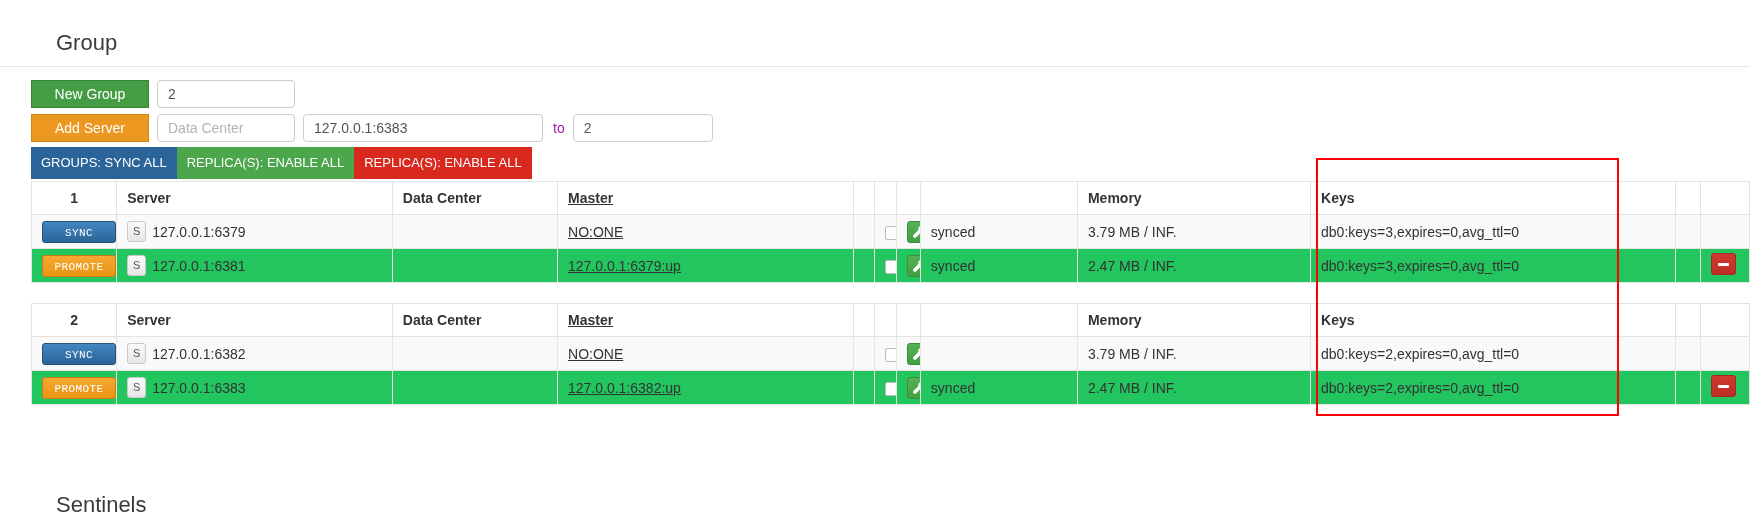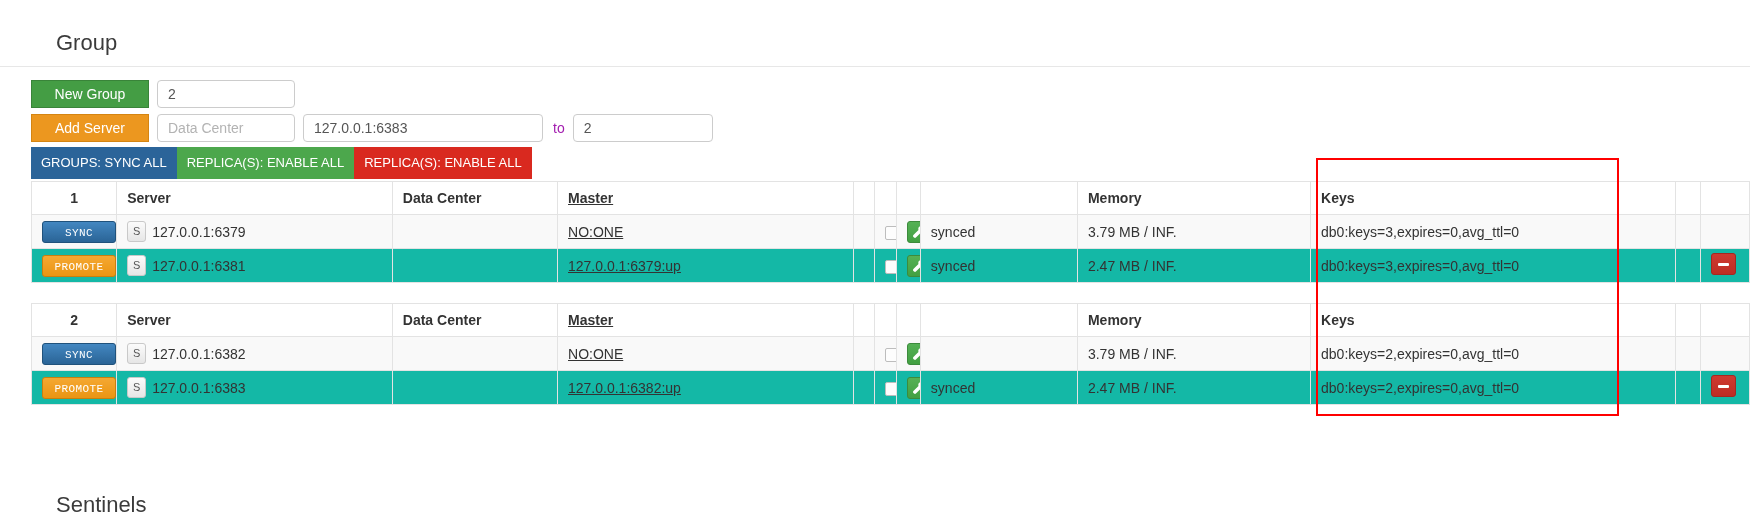--- a/index.html
+++ b/index.html
@@ -139,21 +139,21 @@
   .srv-table thead th {
     font-weight: bold;
     background: #ffffff;
     height: 33px;
   }
   .srv-table thead th.groupnum {
     text-align: center;
     font-weight: bold;
   }
   .srv-table tbody tr.odd td { background: #f9f9f9; }
-  .srv-table tbody tr.even td { background: #14b8a6; }
+  .srv-table tbody tr.even td { background: #22c55e; }
 
   
   .c-action  { width: 84px;  padding: 0 4px; }
   .c-server  { width: 272px; }
   .c-dc      { width: 163px; }
   .c-master  { width: 292px; text-decoration: underline; }
   .c-gap1    { width: 16px;  padding: 0; }
   .c-check   { width: 17px;  padding: 0; }
   .c-wrench  { width: 24px;  padding: 0; }
   .c-status  { width: 155px; }

